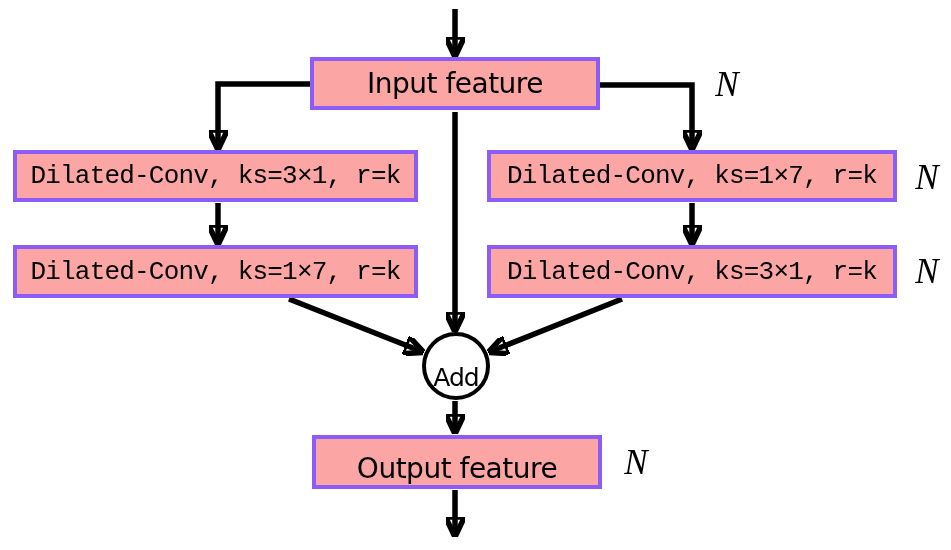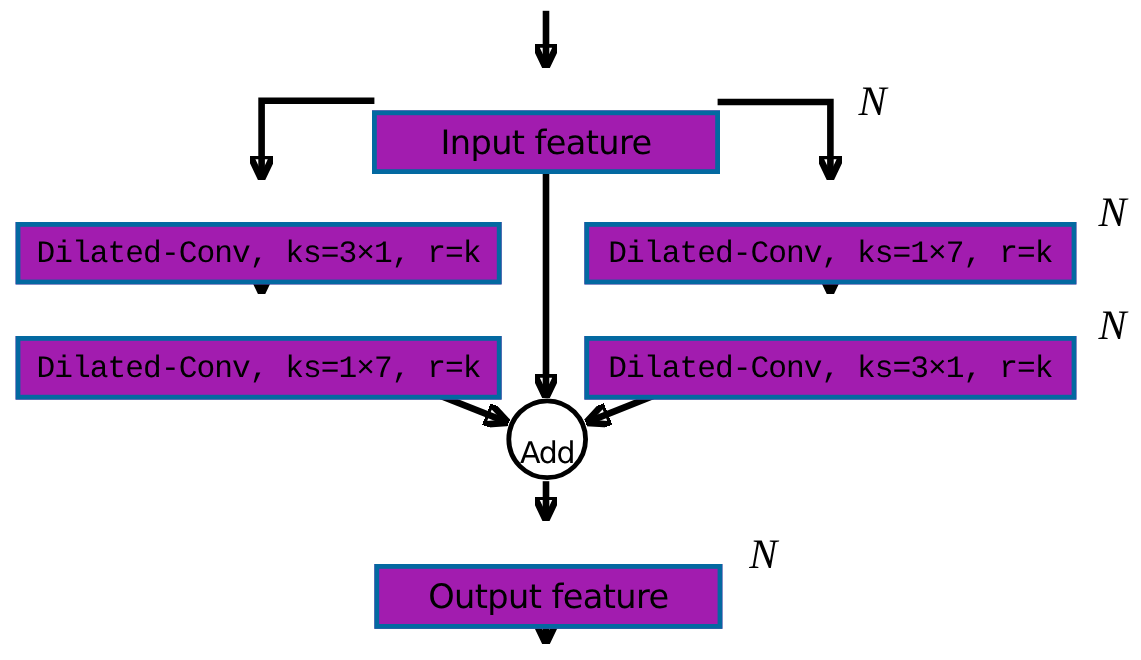--- a/index.html
+++ b/index.html
@@ -25,27 +25,26 @@
   }
   svg.wires path, svg.wires line {
     stroke: #000000;
     stroke-width: 5.5;
     fill: none;
     stroke-linejoin: miter;
   }
   .box {
     position: absolute;
     box-sizing: border-box;
-    background: #a21caf;
-    border: 4px solid #0369a1;
+    background: #fca5a5;
+    border: 4px solid #8b5cf6;
     display: flex;
     align-items: center;
     justify-content: center;
     text-align: center;
-    margin-top: 35px;
   }
   .box.feature span {
     font-size: 28px;
     letter-spacing: -0.5px;
   }
   .box.conv span {
     font-size: 26px;
     letter-spacing: -0.8px;
     white-space: nowrap;
     font-family: Liberation Mono, monospace;
@@ -78,21 +77,21 @@
     font-style: italic;
     font-size: 35px;
     line-height: 1;
   }
   
   .pos-input  { left: 310px; top: 57px;  width: 290px; height: 53px; }
   .pos-lc1    { left: 13px;  top: 150px; width: 405px; height: 52px; }
   .pos-rc1    { left: 487px; top: 150px; width: 410px; height: 52px; }
   .pos-lc2    { left: 13px;  top: 245px; width: 405px; height: 53px; }
   .pos-rc2    { left: 487px; top: 245px; width: 410px; height: 53px; }
-  .pos-output { left: 312px; top: 435px; width: 290px; height: 54px; }
+  .pos-output { left: 312px; top: 435px; width: 290px; height: 54px; align-items: flex-end; }
   .pos-n-input  { left: 727px; top: 84px;  }
   .pos-n-rc1    { left: 927px; top: 177px; }
   .pos-n-rc2    { left: 927px; top: 271px; }
   .pos-n-output { left: 636px; top: 462px; }
 </style>
 </head>
 <body>
 
 <div class="canvas">
 

